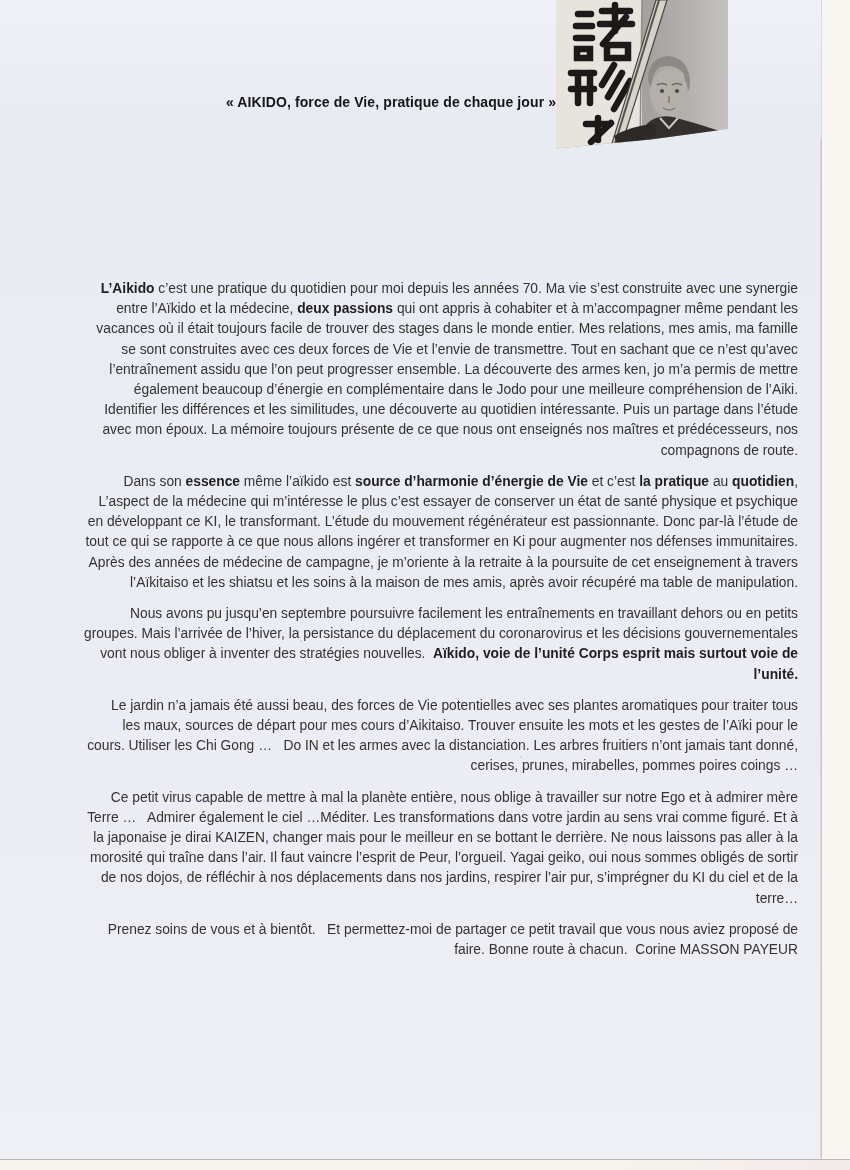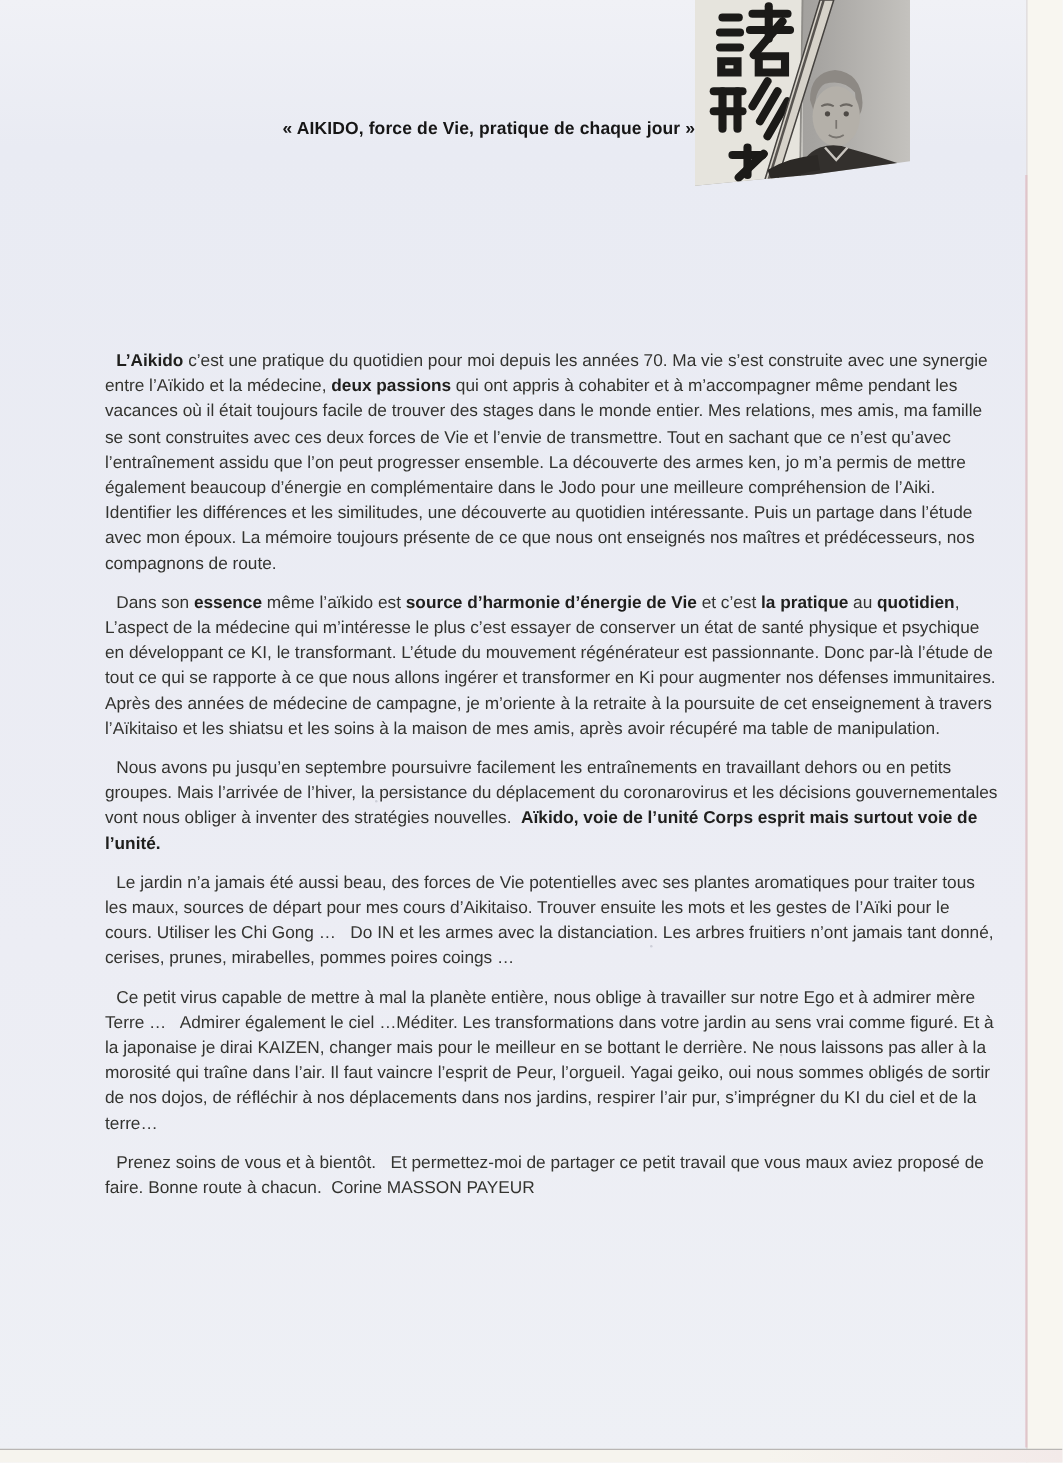--- a/index.html
+++ b/index.html
@@ -29,21 +29,21 @@
     font-size:14px;font-weight:bold;color:#161616;letter-spacing:.1px;white-space:nowrap;
   }
 
   .photo{
     position:absolute;left:556px;top:0;width:172px;height:150px;
     clip-path:polygon(0 0,100% 0,100% 86%,55% 93%,0 99%);
   }
 
   .content{
     position:absolute;left:84px;top:279px;width:714px;
-    font-size:13.8px;line-height:20.2px;color:#33332f;
+    font-size:13.8px;line-height:20.2px;color:#33332f;text-align:right;
   }
   .para{margin:0 0 11px 0;text-indent:9px;white-space:pre-wrap;}
   .para .b{font-weight:bold;color:#1f1f1d;}
 </style>
 </head>
 <body>
 
 <div class="scanner-right"></div>
 <div class="edge-pink"></div>
 <div class="bottom-strip"></div>
@@ -117,15 +117,15 @@
   </svg>
 </div>
 
 <div class="content">
   <div>
       <p class="para"><span class="b">L’Aikido</span><span> c’est une pratique du quotidien pour moi depuis les années 70. Ma vie s’est construite avec une synergie entre l’Aïkido et la médecine, </span><span class="b">deux passions</span><span> qui ont appris à cohabiter et à m’accompagner même pendant les vacances où il était toujours facile de trouver des stages dans le monde entier. Mes relations, mes amis, ma famille se sont construites avec ces deux forces de Vie et l’envie de transmettre. Tout en sachant que ce n’est qu’avec l’entraînement assidu que l’on peut progresser ensemble. La découverte des armes ken, jo m’a permis de mettre également beaucoup d’énergie en complémentaire dans le Jodo pour une meilleure compréhension de l’Aiki. Identifier les différences et les similitudes, une découverte au quotidien intéressante. Puis un partage dans l’étude avec mon époux. La mémoire toujours présente de ce que nous ont enseignés nos maîtres et prédécesseurs, nos compagnons de route.</span></p>
       <p class="para"><span>Dans son </span><span class="b">essence</span><span> même l’aïkido est </span><span class="b">source d’harmonie d’énergie de Vie</span><span> et c’est </span><span class="b">la pratique</span><span> au </span><span class="b">quotidien</span><span>, L’aspect de la médecine qui m’intéresse le plus c’est essayer de conserver un état de santé physique et psychique en développant ce KI, le transformant. L’étude du mouvement régénérateur est passionnante. Donc par-là l’étude de tout ce qui se rapporte à ce que nous allons ingérer et transformer en Ki pour augmenter nos défenses immunitaires. Après des années de médecine de campagne, je m’oriente à la retraite à la poursuite de cet enseignement à travers l’Aïkitaiso et les shiatsu et les soins à la maison de mes amis, après avoir récupéré ma table de manipulation.</span></p>
       <p class="para"><span>Nous avons pu jusqu’en septembre poursuivre facilement les entraînements en travaillant dehors ou en petits groupes. Mais l’arrivée de l’hiver, la persistance du déplacement du coronarovirus et les décisions gouvernementales vont nous obliger à inventer des stratégies nouvelles.  </span><span class="b">Aïkido, voie de l’unité Corps esprit mais surtout voie de l’unité.</span></p>
       <p class="para"><span>Le jardin n’a jamais été aussi beau, des forces de Vie potentielles avec ses plantes aromatiques pour traiter tous les maux, sources de départ pour mes cours d’Aikitaiso. Trouver ensuite les mots et les gestes de l’Aïki pour le cours. Utiliser les Chi Gong …   Do IN et les armes avec la distanciation. Les arbres fruitiers n’ont jamais tant donné, cerises, prunes, mirabelles, pommes poires coings …</span></p>
       <p class="para"><span>Ce petit virus capable de mettre à mal la planète entière, nous oblige à travailler sur notre Ego et à admirer mère Terre …   Admirer également le ciel …Méditer. Les transformations dans votre jardin au sens vrai comme figuré. Et à la japonaise je dirai KAIZEN, changer mais pour le meilleur en se bottant le derrière. Ne nous laissons pas aller à la morosité qui traîne dans l’air. Il faut vaincre l’esprit de Peur, l’orgueil. Yagai geiko, oui nous sommes obligés de sortir de nos dojos, de réfléchir à nos déplacements dans nos jardins, respirer l’air pur, s’imprégner du KI du ciel et de la terre…</span></p>
-      <p class="para"><span>Prenez soins de vous et à bientôt.   Et permettez-moi de partager ce petit travail que vous maux aviez proposé de faire. Bonne route à chacun.  Corine MASSON PAYEUR</span></p>
+      <p class="para"><span>Prenez soins de vous et à bientôt.   Et permettez-moi de partager ce petit travail que vous nous aviez proposé de faire. Bonne route à chacun.  Corine MASSON PAYEUR</span></p>
     </div>
 </div>
 
 </body></html>

